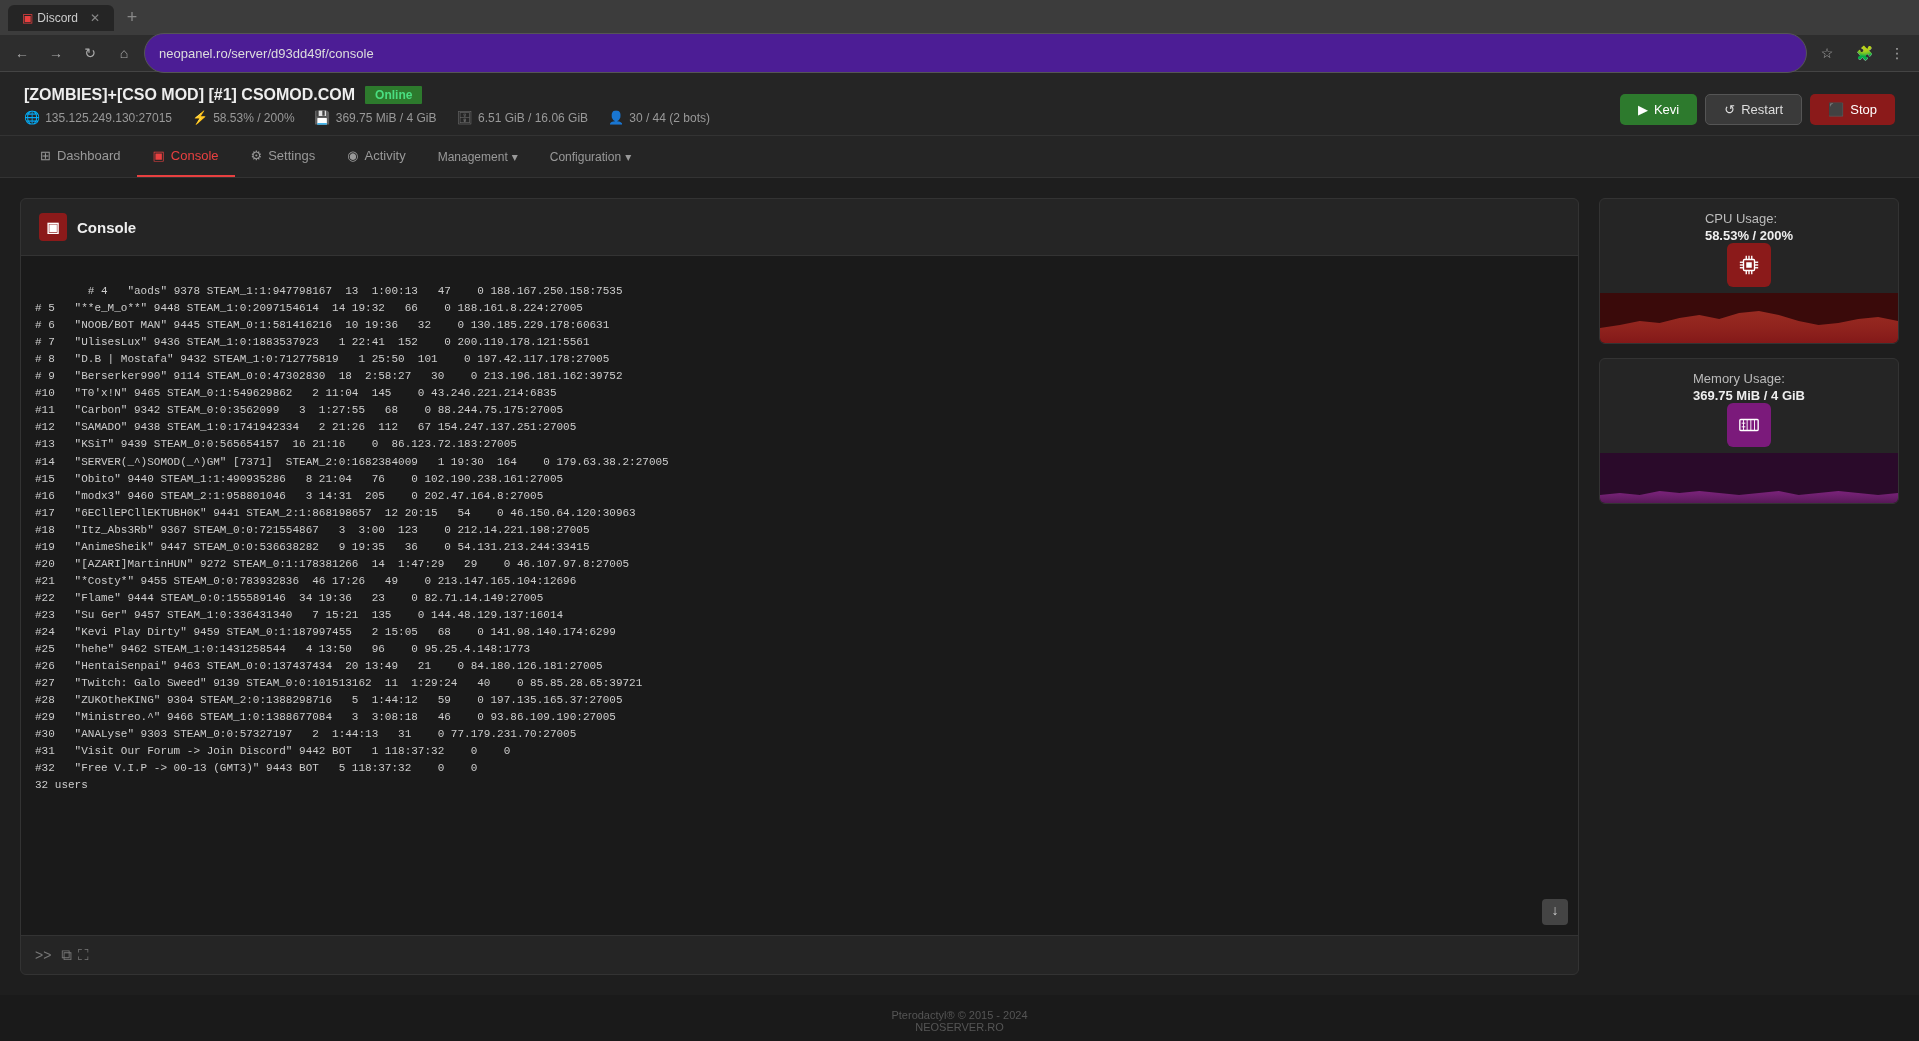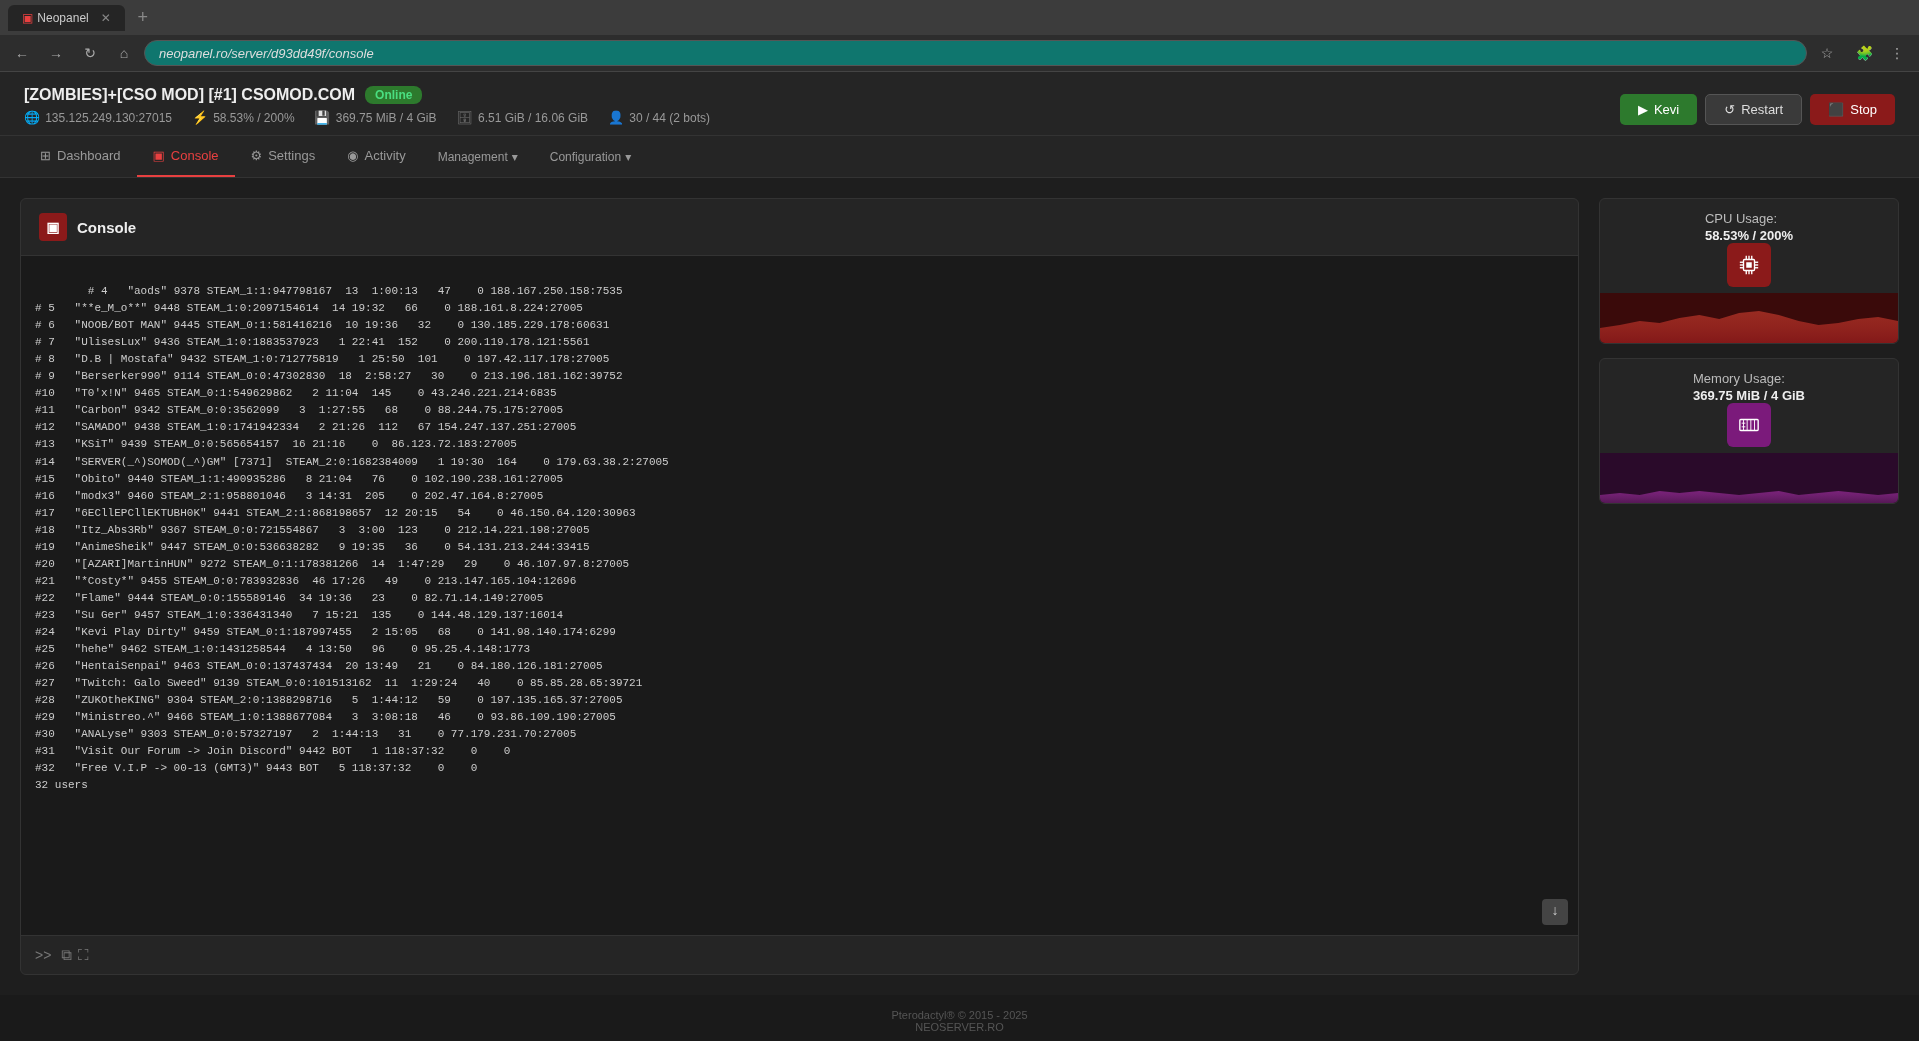--- a/index.html
+++ b/index.html
@@ -41,28 +41,27 @@
       border-radius: 50%;
       border: none;
       background: transparent;
       color: #aaa;
       display: flex; align-items: center; justify-content: center;
       cursor: pointer;
       font-size: 14px;
     }
     .address-bar {
       flex: 1;
-      background: #0f766e;
+      background: #4c1d95;
       border: 1px solid #555;
       border-radius: 20px;
       padding: 4px 14px;
       color: #ddd;
       font-size: 13px;
-      height: 26px;
-      font-style: italic;
+      height: 40px;
     }
 
     
     .app-container {
       background: #1e1e1e;
       min-height: calc(1041px - 72px);
     }
 
     
     .server-header {
@@ -75,21 +74,21 @@
     }
     .server-title-area { display: flex; flex-direction: column; gap: 6px; }
     .server-title {
       display: flex; align-items: center; gap: 10px;
       font-size: 16px; font-weight: 600; color: #eee;
     }
     .status-badge {
       background: #2d7a2d;
       color: #4ade80;
       padding: 2px 10px;
-      border-radius: 8px;
+      border-radius: 1px;
       font-size: 12px;
       font-weight: 600;
     }
     .server-stats {
       display: flex; align-items: center; gap: 20px;
       font-size: 12px; color: #999;
     }
     .stat-item { display: flex; align-items: center; gap: 5px; }
     .stat-icon { color: #777; font-size: 13px; }
     .server-actions { display: flex; gap: 8px; }
@@ -256,21 +255,21 @@
       background: #1a1a1a;
     }
   </style>
 </head>
 <body>
 
 <div class="browser-chrome">
   <div class="browser-tab-bar">
     <div style="display:flex;align-items:center;gap:4px;background:#252525;border-radius:6px 6px 0 0;padding:6px 14px;font-size:12px;color:#ccc;">
       <span style="color:#e84040;font-size:12px;">▣</span>
-      <span>Neopanel</span>
+      <span>Discord</span>
       <span style="margin-left:8px;color:#888;cursor:pointer;">✕</span>
     </div>
     <div style="width:28px;height:28px;display:flex;align-items:center;justify-content:center;color:#888;cursor:pointer;font-size:18px;">+</div>
   </div>
   <div class="browser-controls">
     <button class="nav-btn">←</button>
     <button class="nav-btn">→</button>
     <button class="nav-btn">↻</button>
     <button class="nav-btn">⌂</button>
     <input class="address-bar" type="text" value="neopanel.ro/server/d93dd49f/console" style="">
@@ -473,18 +472,18 @@
             </defs>
             <polygon points="0,50 0,42 20,40 40,42 60,38 80,40 100,38 120,40 140,42 160,40 180,38 200,42 220,40 240,38 260,40 280,42 300,40 300,50" fill="url(#memGrad)"></polygon>
           </svg>
         </div>
       </div>
 
     </div>
   </div>
 
   <div class="footer">
-    <span>Pterodactyl® © 2015 - 2025</span>
+    <span>Pterodactyl® © 2015 - 2024</span>
     <br>
     <span>NEOSERVER.RO</span>
   </div>
 
 </div>
 
 </body></html>

